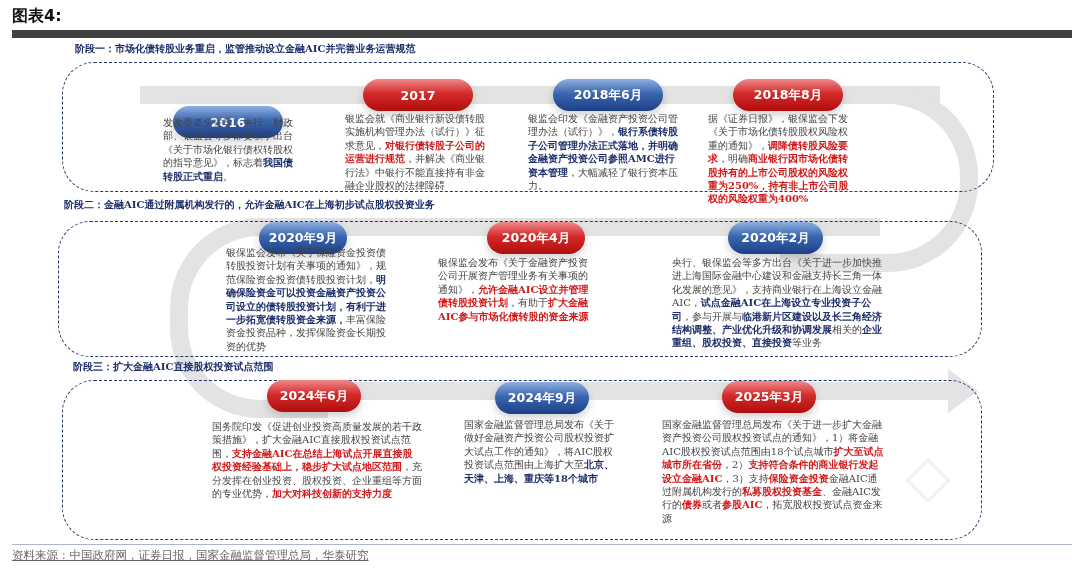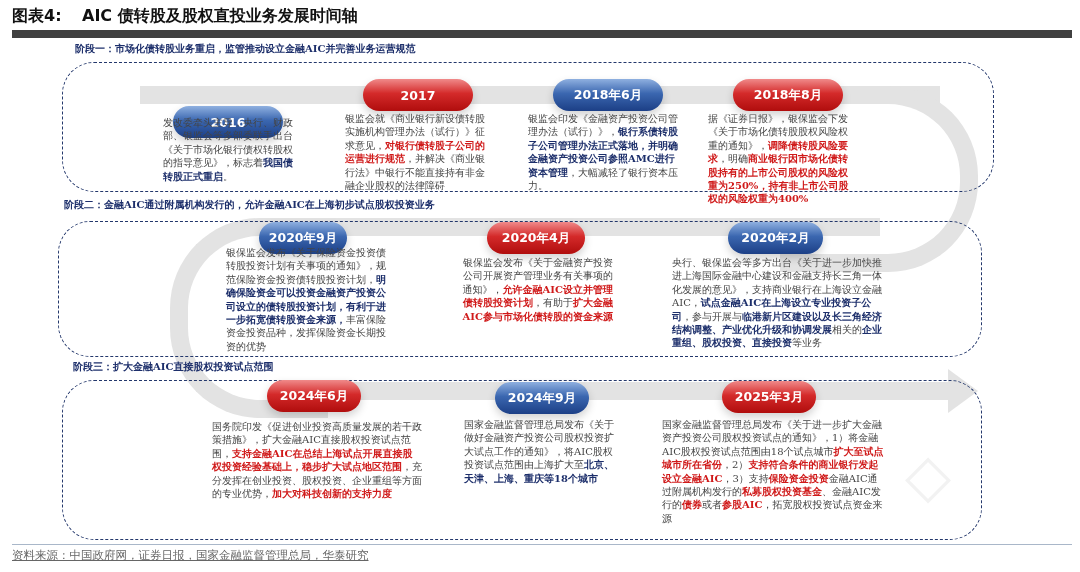--- a/index.html
+++ b/index.html
@@ -29,21 +29,20 @@
   .arrow-head { position:absolute; width:0; height:0; border-top:22px solid transparent;
                 border-bottom:22px solid transparent; border-left:30px solid #e3e3e3; }
   .watermark { position:absolute; left:905px; top:440px; width:70px; height:80px;
                color:#f2f2f2; font-size:60px; font-weight:bold; }
 </style>
 </head>
 <body>
 
 <div class="title-bar">
   <span class="title-num">图表4:</span>
-  <span class="title-text">AIC 债转股及股权直投业务发展时间轴</span>
 </div>
 
 <div class="track" style="left:140px; top:86px; width:800px;"></div>
 <div class="arc" style="left:780px; top:86px; width:180px; height:150px; border-left-color:transparent; border-bottom-color:#e3e3e3; border-top-color:#e3e3e3; border-radius:0 90px 90px 0; border-left:none;"></div>
 <div class="track" style="left:260px; top:218px; width:620px;"></div>
 <div class="arc" style="left:170px; top:218px; width:140px; height:164px; border-right:none; border-radius:90px 0 0 90px;"></div>
 <div class="track" style="left:290px; top:382px; width:660px;"></div>
 <div class="arrow-head" style="left:948px; top:369px;"></div>
 
 <div class="stage-head" style="left:75px; top:42px;">阶段一：市场化债转股业务重启，监管推动设立金融AIC并完善业务运营规范</div>
@@ -71,21 +70,21 @@
 
 <div class="stage-head" style="left:64px; top:198px;">阶段二：金融AIC通过附属机构发行的，允许金融AIC在上海初步试点股权投资业务</div>
 <div class="stage-box" style="left:58px; top:221px; width:922px; height:134px;"></div>
 
 <div class="pill blue" style="left:259px; top:222px; width:88px;">2020年9月</div>
 <div class="desc" style="left:226px; top:246px; width:165px;">
   <span>银保监会发布《关于保险资金投资债转股投资计划有关事项的通知》，规范保险资金投资债转股投资计划，</span><span class="b">明确保险资金可以投资金融资产投资公司设立的债转股投资计划，有利于进一步拓宽债转股资金来源，</span><span>丰富保险资金投资品种，发挥保险资金长期投资的优势</span>
 </div>
 
 <div class="pill red" style="left:487px; top:222px; width:98px;">2020年4月</div>
-<div class="desc" style="left:458px; top:256px; width:155px;text-align:right;">
+<div class="desc" style="left:438px; top:256px; width:155px;">
   <span>银保监会发布《关于金融资产投资公司开展资产管理业务有关事项的通知》，</span><span class="r">允许金融AIC设立并管理债转股投资计划</span><span>，有助于</span><span class="r">扩大金融AIC参与市场化债转股的资金来源</span>
 </div>
 
 <div class="pill blue" style="left:728px; top:222px; width:95px;">2020年2月</div>
 <div class="desc" style="left:672px; top:256px; width:212px;">
   <span>央行、银保监会等多方出台《关于进一步加快推进上海国际金融中心建设和金融支持长三角一体化发展的意见》，支持商业银行在上海设立金融AIC，</span><span class="b">试点金融AIC在上海设立专业投资子公司</span><span>，参与开展与</span><span class="b">临港新片区建设以及长三角经济结构调整、产业优化升级和协调发展</span><span>相关的</span><span class="b">企业重组、股权投资、直接投资</span><span>等业务</span>
 </div>
 
 <div class="stage-head" style="left:73px; top:360px;">阶段三：扩大金融AIC直接股权投资试点范围</div>
 <div class="stage-box" style="left:62px; top:380px; width:918px; height:158px;"></div>

